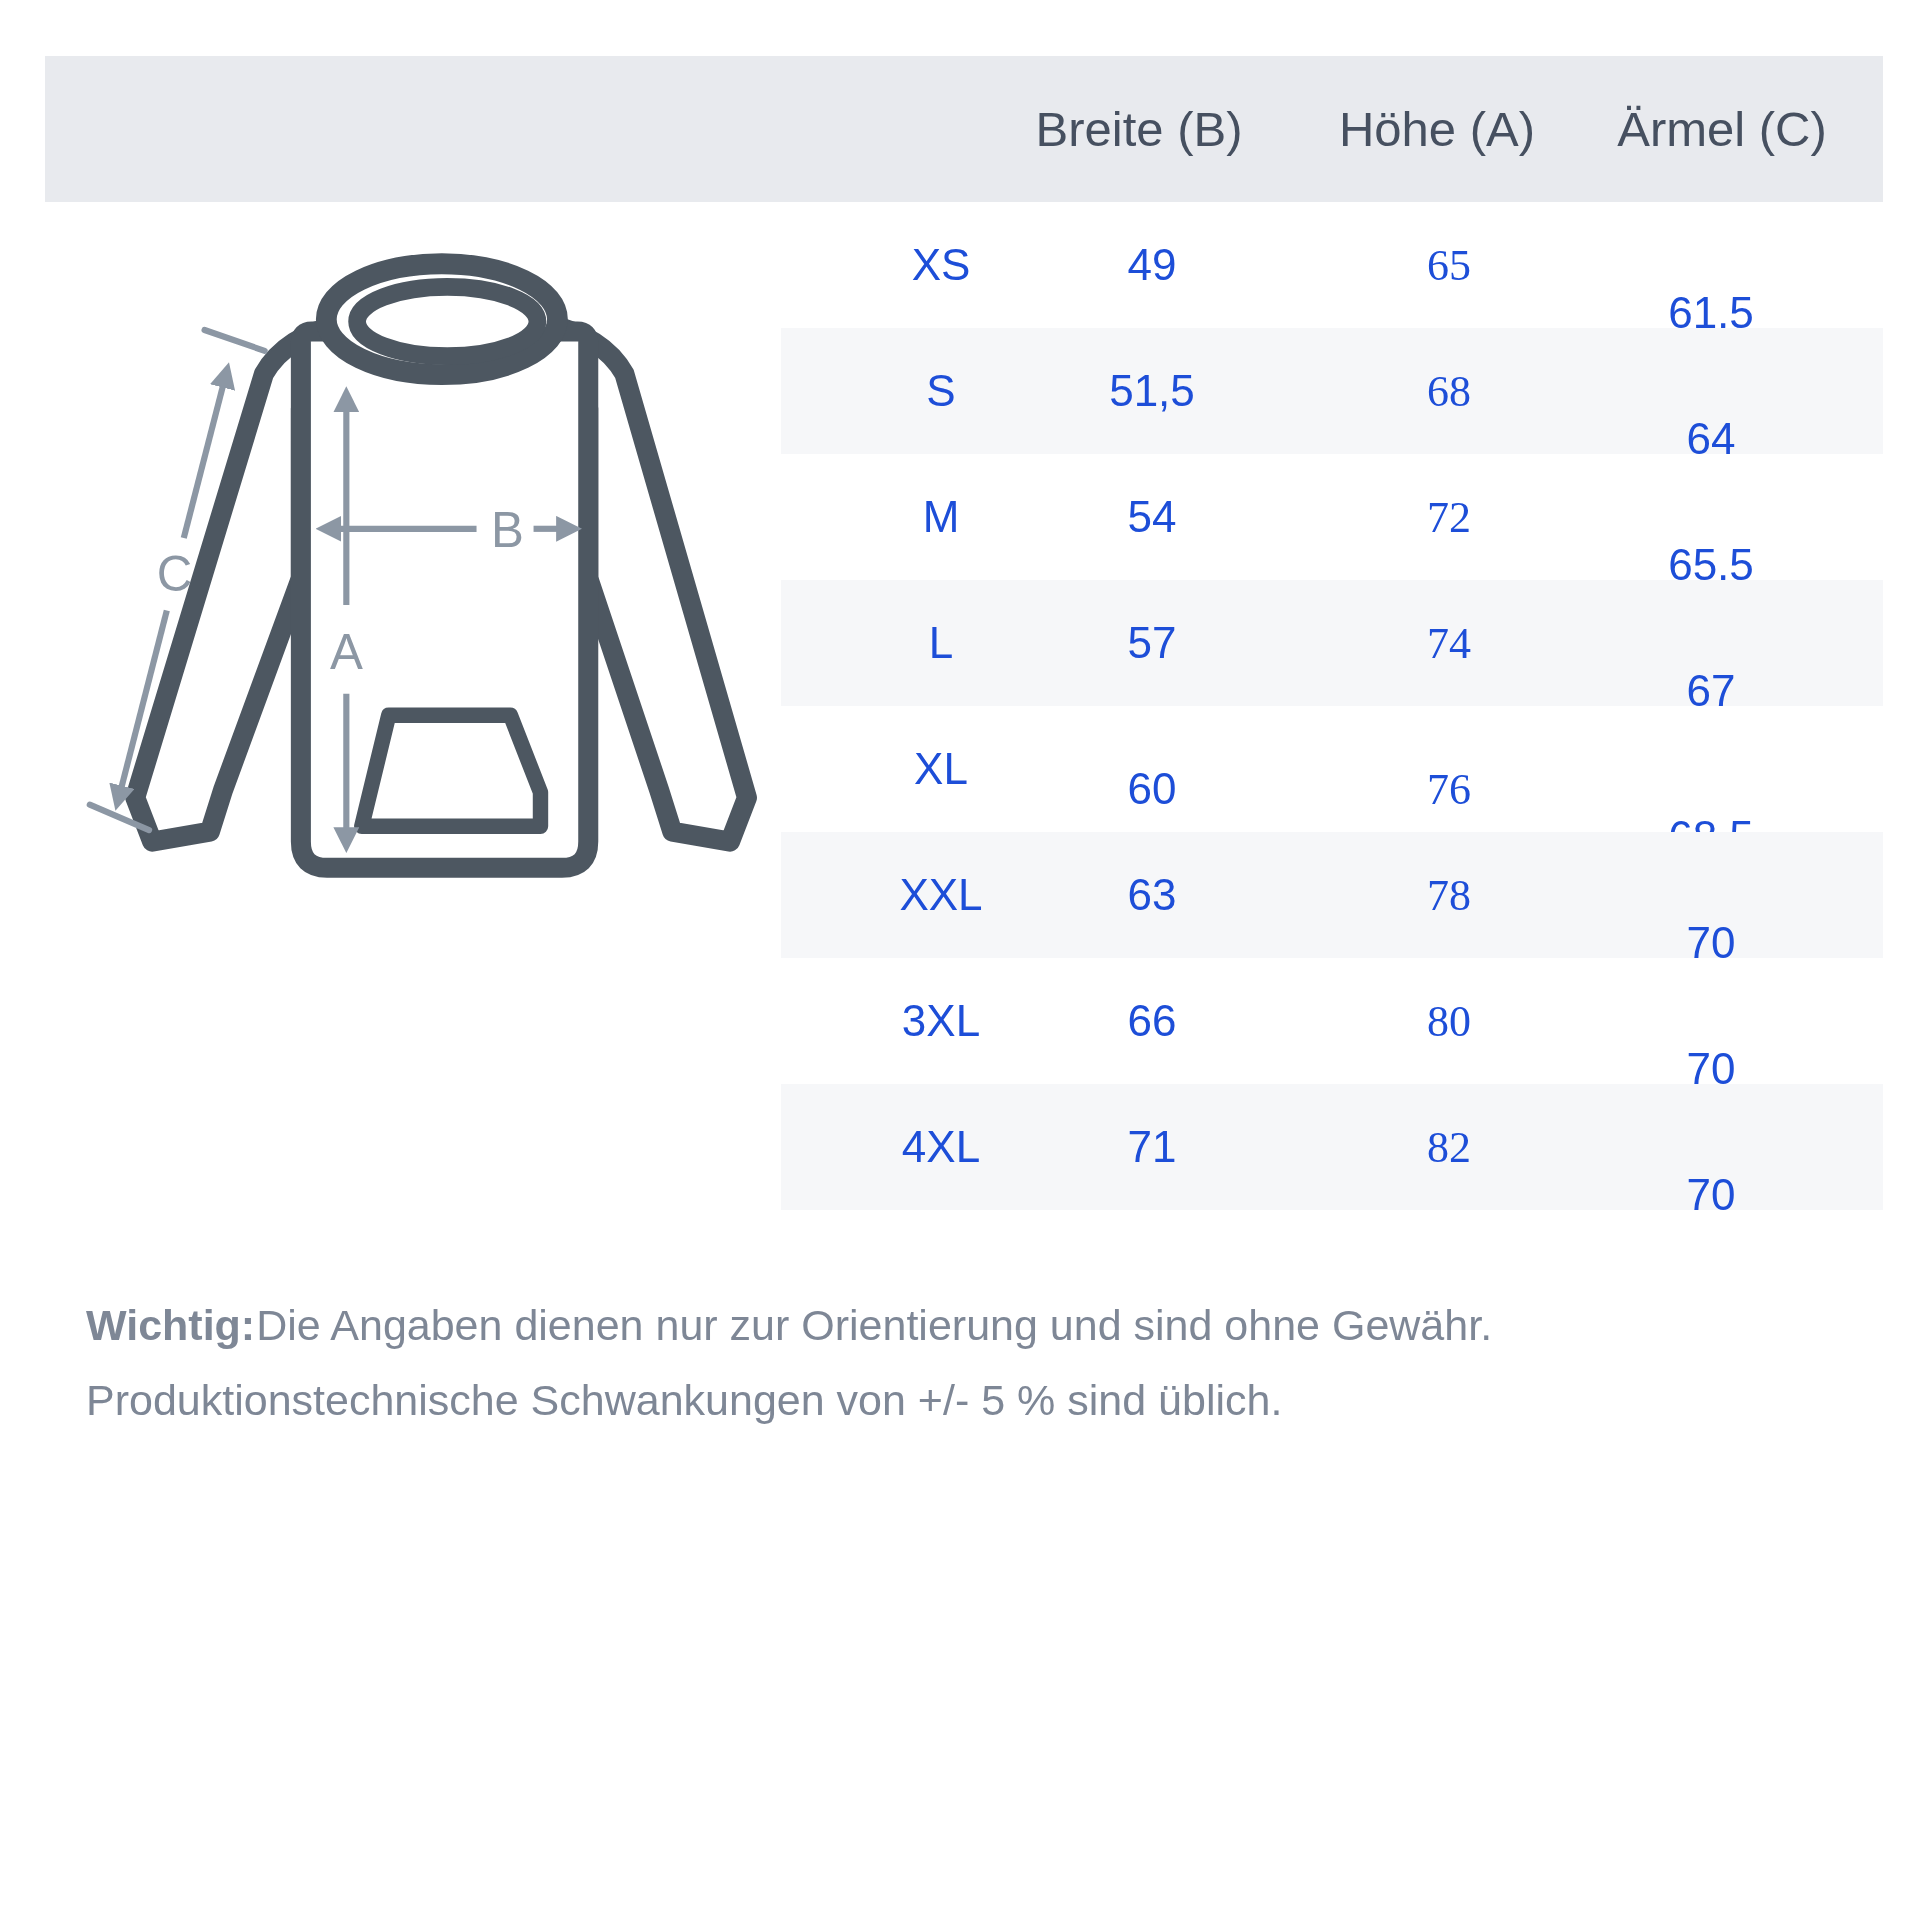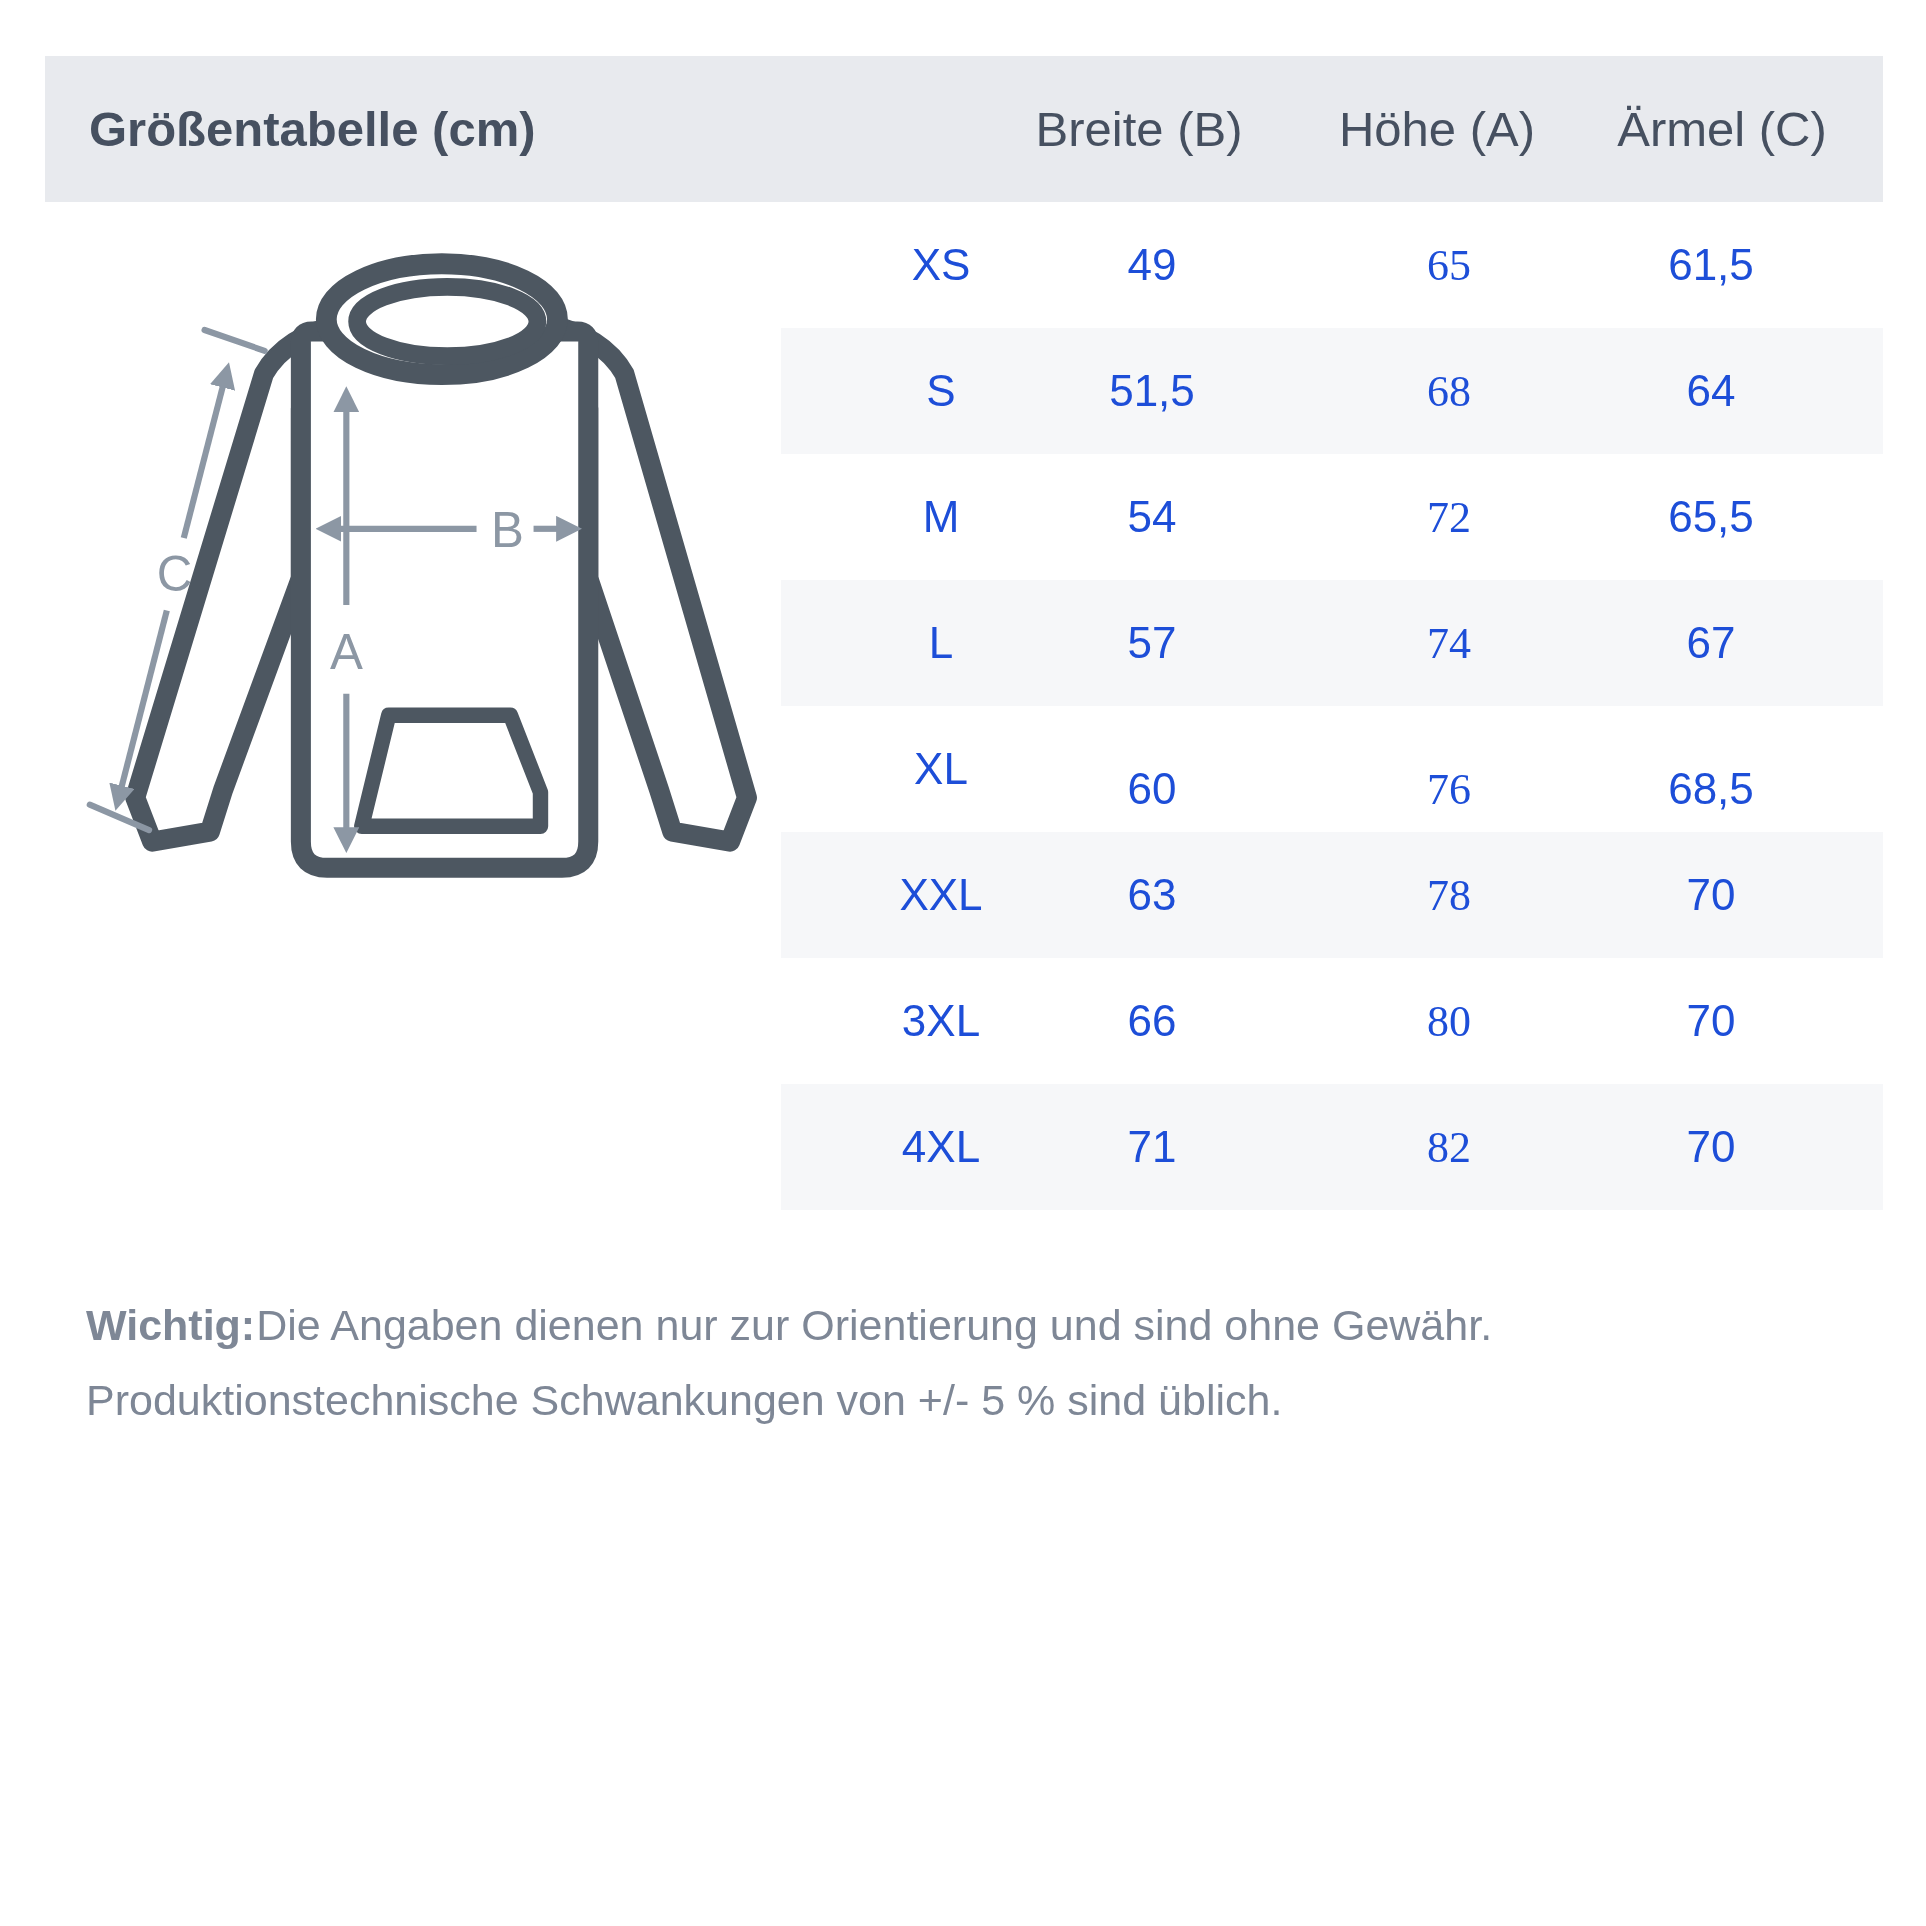--- a/index.html
+++ b/index.html
@@ -59,21 +59,21 @@
     position: absolute;
     top: 50%;
     transform: translate(-50%, -50%);
     font-size: 44px;
     color: #1d4ed8;
     white-space: nowrap;
   }
   .c-size { left: 160px; }
   .c-v0   { left: 371px; }
   .c-v1   { left: 668px; font-family: Liberation Serif, serif; }
-  .c-v2   { left: 930px; }
+  .c-v2   { left: 930px; margin-top: 48px; }
   .row.val-low .c-v0,
   .row.val-low .c-v1,
   .row.val-low .c-v2 { top: calc(50% + 20px); }
 
   
   .hoodie {
     position: absolute;
     left: 62px; top: 216px;
     width: 732px; height: 678px;
   }
@@ -92,21 +92,20 @@
     margin-right: 1px;
     color: #7e8796;
   }
 </style>
 </head>
 <body>
 
 <div class="page">
 
   <div class="header-band">
-    <div class="table-title">Größentabelle (cm)</div>
     <div class="col-header col-breite">Breite (B)</div>
     <div class="col-header col-hoehe">Höhe (A)</div>
     <div class="col-header col-aermel">Ärmel (C)</div>
   </div>
 
   <div class="rows">
     <div class="row">
       <div class="cell c-size">XS</div>
       <div class="cell c-v0">49</div>
       <div class="cell c-v1">65</div>

